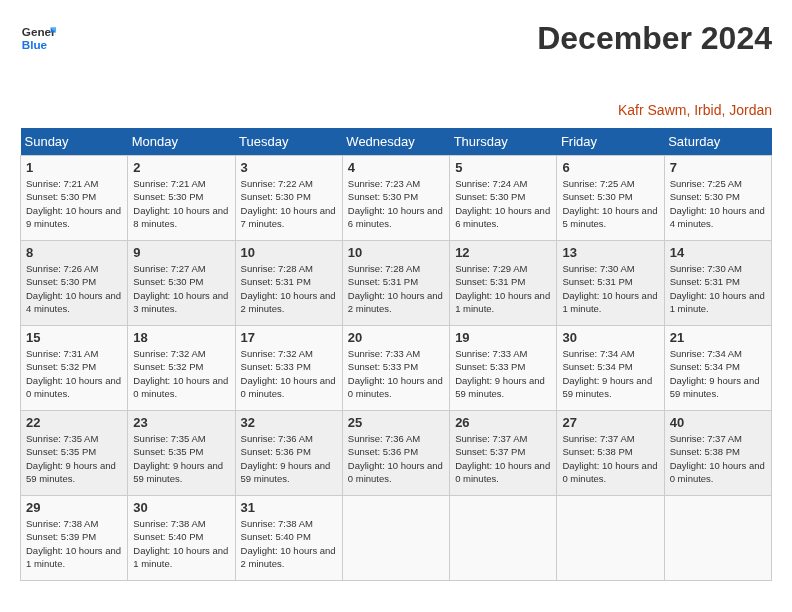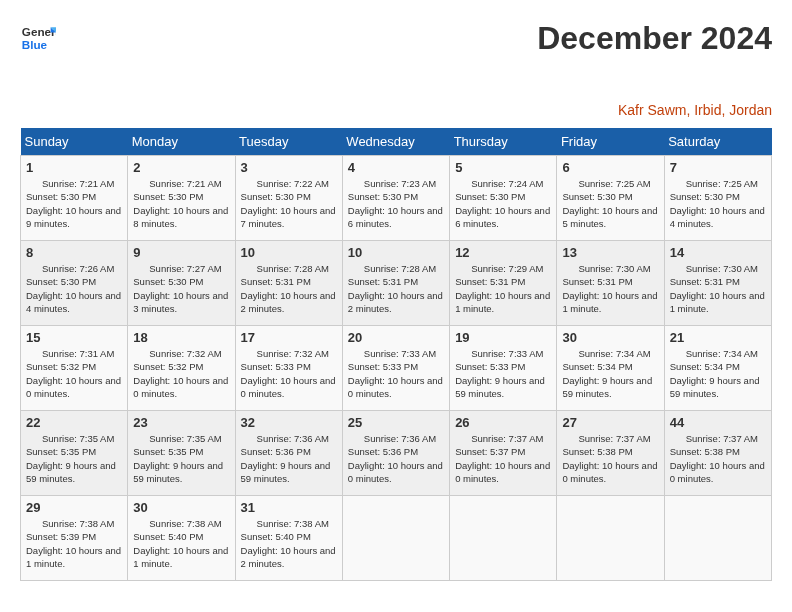--- a/index.html
+++ b/index.html
@@ -69,21 +69,20 @@
       font-size: 13px;
       font-weight: bold;
       color: #333;
       display: block;
       margin-bottom: 2px;
     }
     .day-info {
       font-size: 9.5px;
       color: #333;
       line-height: 1.4;
-      margin-left: 16px;
     }
     .empty-cell {
       background-color: #f9f9f9 !important;
     }
   </style>
 </head>
 <body>
 
 <div class="header">
   <div class="logo">
@@ -140,21 +139,21 @@
         <td><span class="day-num">30</span><span class="day-info">Sunrise: 7:34 AM<br>Sunset: 5:34 PM<br>Daylight: 9 hours and 59 minutes.</span></td>
         <td><span class="day-num">21</span><span class="day-info">Sunrise: 7:34 AM<br>Sunset: 5:34 PM<br>Daylight: 9 hours and 59 minutes.</span></td>
       </tr>
       <tr>
         <td><span class="day-num">22</span><span class="day-info">Sunrise: 7:35 AM<br>Sunset: 5:35 PM<br>Daylight: 9 hours and 59 minutes.</span></td>
         <td><span class="day-num">23</span><span class="day-info">Sunrise: 7:35 AM<br>Sunset: 5:35 PM<br>Daylight: 9 hours and 59 minutes.</span></td>
         <td><span class="day-num">32</span><span class="day-info">Sunrise: 7:36 AM<br>Sunset: 5:36 PM<br>Daylight: 9 hours and 59 minutes.</span></td>
         <td><span class="day-num">25</span><span class="day-info">Sunrise: 7:36 AM<br>Sunset: 5:36 PM<br>Daylight: 10 hours and 0 minutes.</span></td>
         <td><span class="day-num">26</span><span class="day-info">Sunrise: 7:37 AM<br>Sunset: 5:37 PM<br>Daylight: 10 hours and 0 minutes.</span></td>
         <td><span class="day-num">27</span><span class="day-info">Sunrise: 7:37 AM<br>Sunset: 5:38 PM<br>Daylight: 10 hours and 0 minutes.</span></td>
-        <td><span class="day-num">44</span><span class="day-info">Sunrise: 7:37 AM<br>Sunset: 5:38 PM<br>Daylight: 10 hours and 0 minutes.</span></td>
+        <td><span class="day-num">40</span><span class="day-info">Sunrise: 7:37 AM<br>Sunset: 5:38 PM<br>Daylight: 10 hours and 0 minutes.</span></td>
       </tr>
       <tr>
         <td><span class="day-num">29</span><span class="day-info">Sunrise: 7:38 AM<br>Sunset: 5:39 PM<br>Daylight: 10 hours and 1 minute.</span></td>
         <td><span class="day-num">30</span><span class="day-info">Sunrise: 7:38 AM<br>Sunset: 5:40 PM<br>Daylight: 10 hours and 1 minute.</span></td>
         <td><span class="day-num">31</span><span class="day-info">Sunrise: 7:38 AM<br>Sunset: 5:40 PM<br>Daylight: 10 hours and 2 minutes.</span></td>
         <td class="empty-cell"></td>
         <td class="empty-cell"></td>
         <td class="empty-cell"></td>
         <td class="empty-cell"></td>
       </tr>

